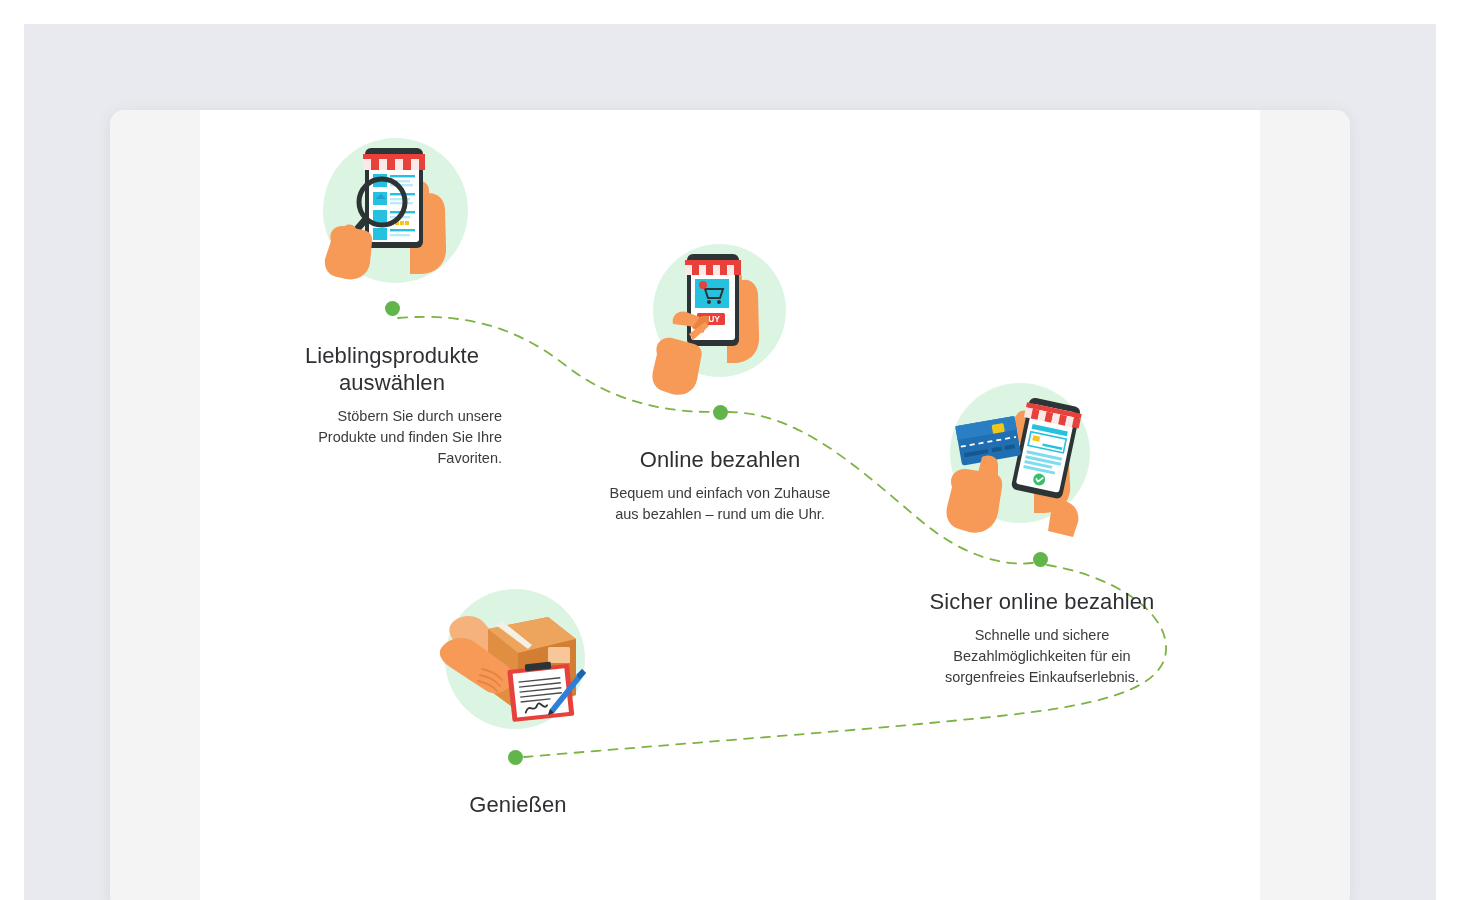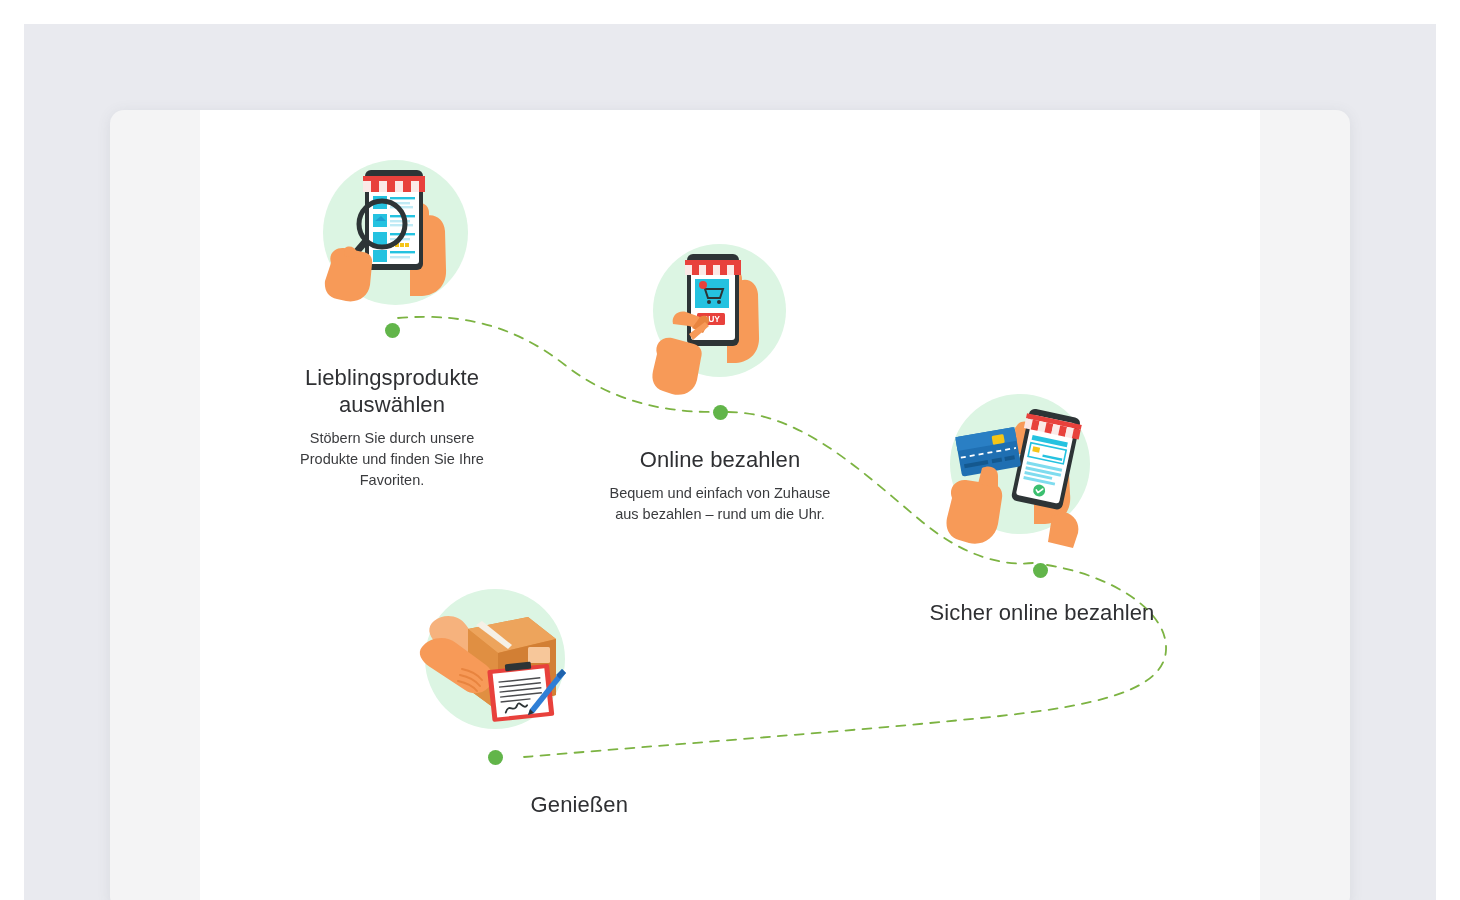--- a/index.html
+++ b/index.html
@@ -69,21 +69,21 @@
              C 610 400, 660 412, 713 412" fill="none" stroke="#7cb342" stroke-width="1.8" stroke-dasharray="9 8" stroke-linecap="round"></path>
     <path d="M 728 412
              C 800 412, 860 470, 920 520
              C 965 558, 1005 566, 1033 563" fill="none" stroke="#7cb342" stroke-width="1.8" stroke-dasharray="9 8" stroke-linecap="round"></path>
     <path d="M 1047 565
              C 1110 575, 1168 610, 1166 650
              C 1164 692, 1090 706, 1000 716
              C 880 729, 700 742, 524 757" fill="none" stroke="#7cb342" stroke-width="1.8" stroke-dasharray="9 8" stroke-linecap="round"></path>
   </svg>
 
-  <div class="step" style="left:262px;top:157px;width:260px;">
+  <div class="step" style="left:262px;top:135px;width:260px;">
     <div class="illus" style="width:155px;height:155px;">
       <div class="circle-bg" style="left:8px;top:3px;width:145px;height:145px;"></div>
       <svg width="155" height="155" viewBox="0 0 155 155" class="il" style="left:0;top:0;">
 
         <path d="M108 60 C119 55,129 62,130 74 L131 112 C132 128,122 138,107 139 L95 139 L95 58 Z" fill="#f79a58"></path>
         <path d="M101 47 C108 44,114 49,114 56 L114 82 L99 82 L99 50 Z" fill="#f79a58"></path>
 
         <rect x="50" y="13" width="58" height="100" rx="6" fill="#2d3436"></rect>
         <rect x="54" y="19" width="50" height="88" rx="3" fill="#ffffff"></rect>
 
@@ -125,21 +125,21 @@
         <circle cx="67" cy="67" r="23" fill="none" stroke="#2d3436" stroke-width="5"></circle>
         <path d="M50 85 L38 99" stroke="#2d3436" stroke-width="7" stroke-linecap="round"></path>
 
         <path d="M16 106 C13 97,20 90,29 91 L48 95 C55 96,58 101,57 107
                  L55 128 C53 140,43 146,31 144 L22 142 C13 140,9 133,10 124 Z" fill="#f79a58"></path>
         <path d="M30 91 C34 88,40 90,42 95 L44 101 L29 99 Z" fill="#f79a58"></path>
       </svg>
     </div>
     <div class="dot" style="left:123px;top:166px;"></div>
     <h3 style="margin-top:52px;">Lieblingsprodukte auswählen</h3>
-    <p style="padding:0 20px;">Stöbern Sie durch unsere Produkte und finden Sie Ihre Favoriten.</p>
+    <p style="padding:0 20px;text-align:right;">Stöbern Sie durch unsere Produkte und finden Sie Ihre Favoriten.</p>
   </div>
 
   <div class="step" style="left:590px;top:240px;width:260px;">
     <div class="illus" style="width:150px;height:155px;">
       <div class="circle-bg" style="left:8px;top:4px;width:133px;height:133px;"></div>
       <svg width="150" height="158" viewBox="0 0 150 158" class="il" style="left:0;top:0;">
 
         <path d="M92 42 C102 36,112 42,113 54 L114 96 C115 112,105 122,91 123 L82 123 L82 40 Z" fill="#f79a58"></path>
         <path d="M84 30 C91 27,97 32,97 39 L97 66 L82 66 L82 33 Z" fill="#f79a58"></path>
 
@@ -174,21 +174,21 @@
         <path d="M12 114 C9 104,17 96,27 98 L49 104 C56 106,58 112,56 118
                  L52 140 C49 152,38 157,27 154 L18 151 C9 148,6 140,8 131 Z" fill="#f79a58"></path>
         <path d="M44 94 L60 82 L64 86 L48 100 Z" fill="#f79a58"></path>
       </svg>
     </div>
     <div class="dot" style="left:123px;top:165px;"></div>
     <h3 style="margin-top:51px;">Online bezahlen</h3>
     <p style="padding:0 16px;">Bequem und einfach von Zuhause aus bezahlen – rund um die Uhr.</p>
   </div>
 
-  <div class="step" style="left:912px;top:390px;width:260px;">
+  <div class="step" style="left:912px;top:379px;width:260px;">
     <div class="illus" style="width:155px;height:155px;margin-left:28px;">
       <div class="circle-bg" style="left:10px;top:4px;width:140px;height:140px;"></div>
       <svg width="165" height="160" viewBox="0 0 165 160" class="il" style="left:-4px;top:0;">
 
         <path d="M108 45 C120 40,131 47,132 60 L134 104 C136 122,125 133,109 134 L98 134 L98 43 Z" fill="#f79a58"></path>
         <path d="M82 34 C88 29,96 32,97 40 L99 64 L80 64 L79 38 Z" fill="#f79a58"></path>
         <path d="M128 122 C138 124,144 133,142 143 L137 158 L112 152 L116 126 Z" fill="#f79a58"></path>
 
         <g transform="rotate(12 108 78)">
           <rect x="82" y="22" width="52" height="94" rx="6" fill="#2d3436"></rect>
@@ -232,23 +232,24 @@
           <rect x="69" y="70" width="10" height="4" fill="#14588f"></rect>
         </g>
 
         <path d="M16 108 C12 98,20 89,30 90 L56 94 C64 95,67 101,66 108
                  L62 134 C59 149,46 156,33 153 L23 150 C13 147,9 138,11 128 Z" fill="#f79a58"></path>
         <path d="M46 78 C54 74,62 78,62 86 L62 98 L42 94 Z" fill="#f79a58"></path>
       </svg>
     </div>
     <div class="dot" style="left:121px;top:173px;"></div>
     <h3 style="margin-top:54px;">Sicher online bezahlen</h3>
-  </div>
-
-  <div class="step" style="left:368px;top:585px;width:260px;text-align:right;">
+    <p style="padding:0 4px;">Schnelle und sichere Bezahlmöglichkeiten für ein sorgenfreies Einkaufserlebnis.</p>
+  </div>
+
+  <div class="step" style="left:388px;top:585px;width:260px;">
     <div class="illus" style="width:155px;height:155px;margin-left:50px;">
       <div class="circle-bg" style="left:7px;top:4px;width:140px;height:140px;"></div>
       <svg width="160" height="158" viewBox="0 0 160 158" class="il" style="left:-2px;top:0;">
 
         <path d="M18 36 C28 28,43 30,50 40 L66 62 L40 84 L20 58 C12 50,11 42,18 36 Z" fill="#f6b27d"></path>
 
         <path d="M52 44 L112 32 L140 54 L140 110 L82 126 L52 104 Z" fill="#e08f42"></path>
         <path d="M52 44 L112 32 L140 54 L82 68 Z" fill="#eda45c"></path>
         <path d="M82 68 L140 54 L140 110 L82 126 Z" fill="#d27f34"></path>
         <path d="M52 44 L82 68 L82 126 L52 104 Z" fill="#e08f42"></path>

